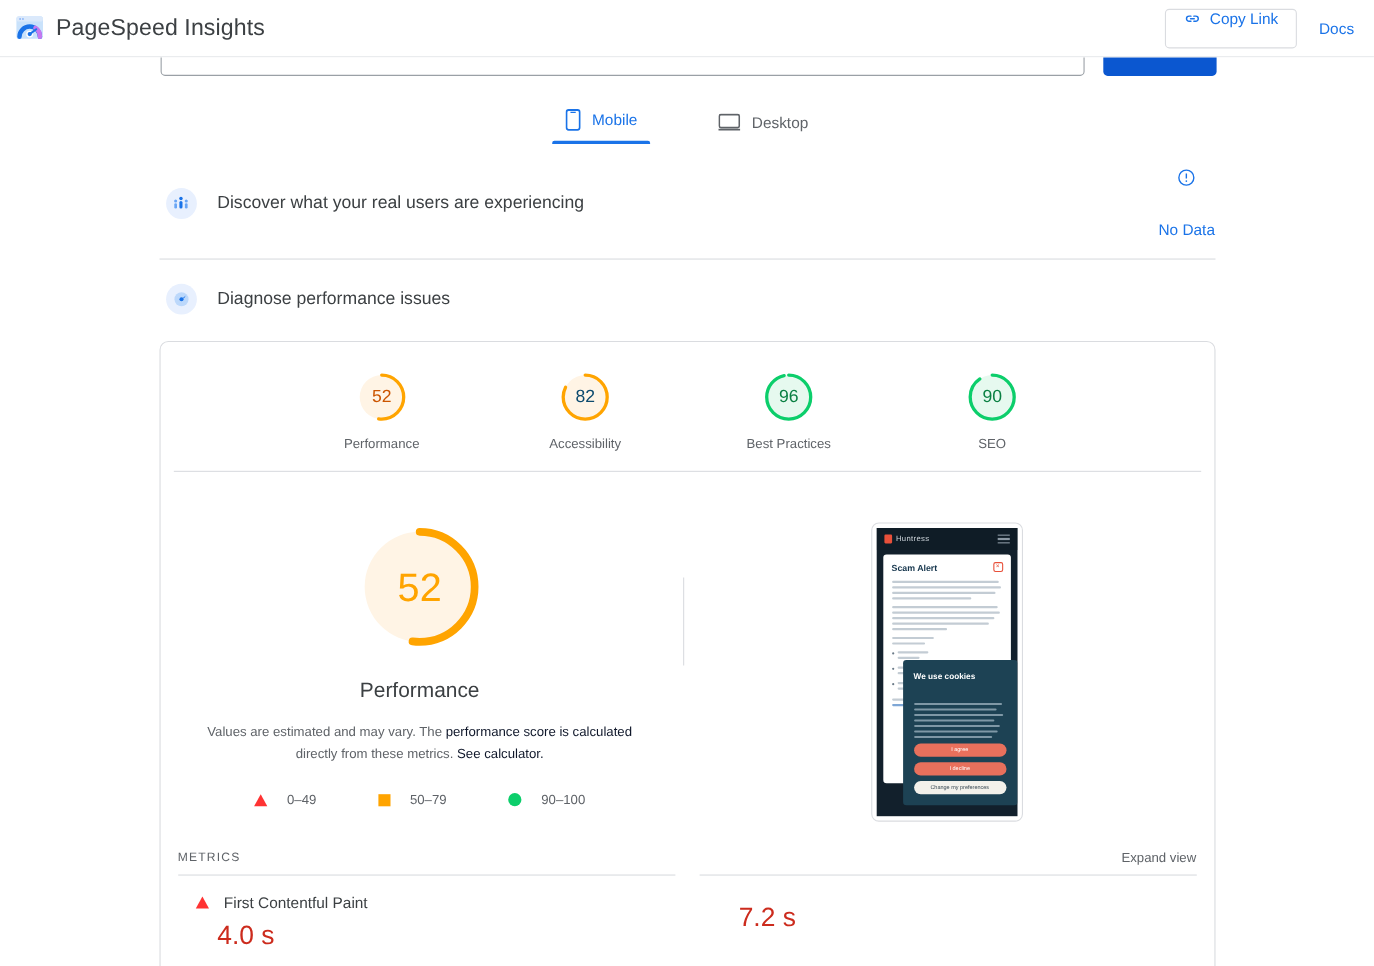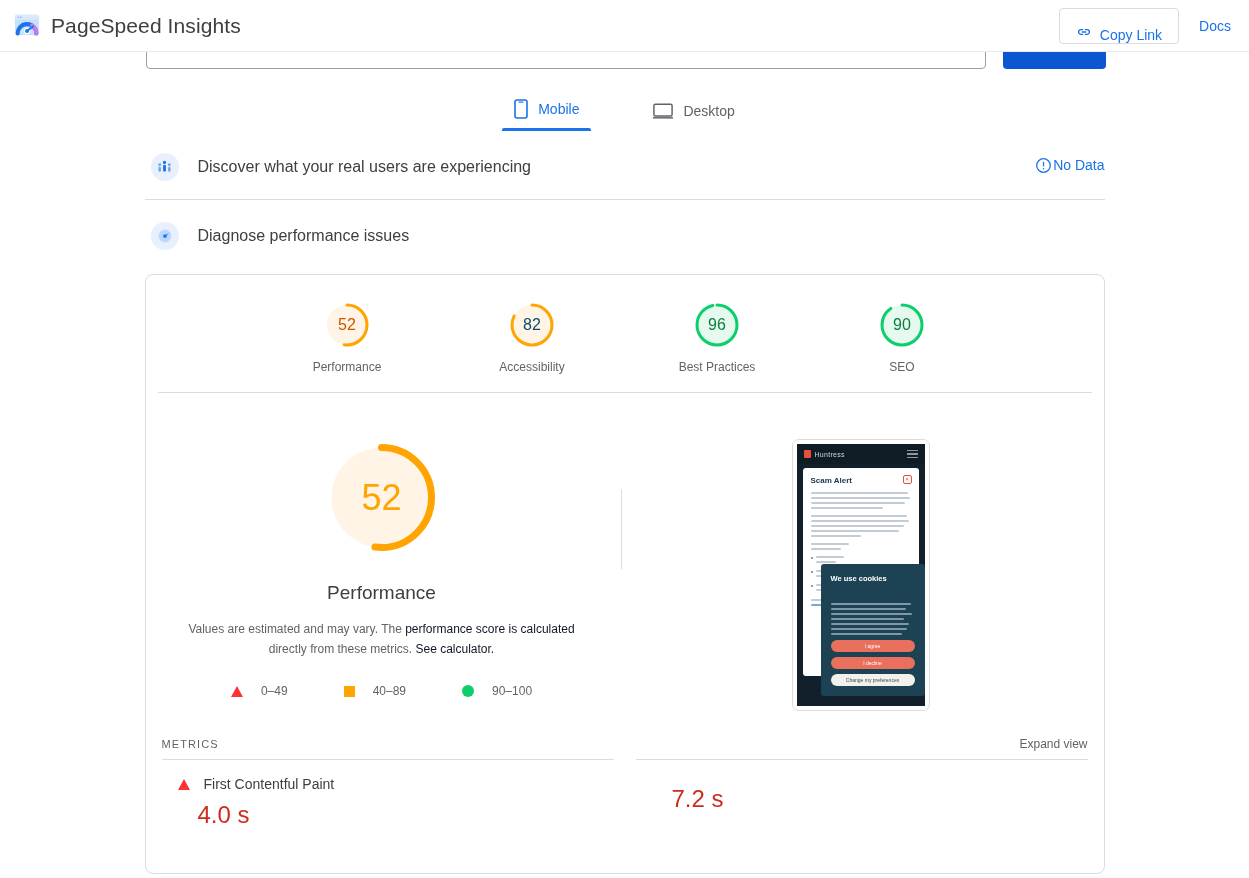--- a/index.html
+++ b/index.html
@@ -24,21 +24,21 @@
   .brand { display: flex; align-items: center; gap: 11px; }
   .brand-logo { width: 26px; height: 26px; display: block; }
   .brand-title {
     font-size: 21px; font-weight: 400; color: #3c4043;
     letter-spacing: .1px; line-height: 26px;
   }
   .header-right {
     margin-left: auto; display: flex; align-items: center; gap: 20px;
   }
   .copy-link-btn {
-    display: flex; align-items: flex-end; gap: 8px;
+    display: flex; align-items: flex-start; gap: 8px;
     height: 36px; padding: 0 16px;
     border: 1px solid #dadce0; border-radius: 4px;
     background: #fff; color: #1a73e8;
     font-size: 14px; font-family: "Liberation Sans", sans-serif;
     cursor: pointer; white-space: nowrap;
   }
   .docs-link {
     color: #1a73e8; font-size: 14px; text-decoration: none; cursor: pointer;
   }
 
@@ -96,22 +96,22 @@
   .round-icon {
     width: 28px; height: 28px; border-radius: 50%;
     background: #e8f0fe;
     display: flex; align-items: center; justify-content: center;
     flex: 0 0 28px;
   }
   .section-title {
     margin-left: 19px; font-size: 16px; color: #3c4043; font-weight: 400;
   }
   .no-data {
-    margin-left: auto; display: flex; align-items: flex-start; gap: 1px;
-    color: #1a73e8; font-size: 14px; cursor: pointer;
+    margin-left: auto; display: flex; align-items: center; gap: 28px;
+    color: #1a73e8; font-size: 14px; cursor: pointer; flex-direction: column;
   }
 
   
   .card {
     width: 960px; margin: 6px auto 0 auto;
     border: 1px solid #dadce0; border-radius: 8px;
     background: #fff; overflow: hidden;
     min-height: 600px;
   }
   .gauges-row {
@@ -427,21 +427,21 @@
           <span>Values are estimated and may vary. The </span><a>performance score is calculated</a><span> directly from these metrics. </span><a>See calculator.</a>
         </div>
 
         <div class="legend">
           <span class="legend-item">
             <span class="swatch-tri"></span>
             <span>0–49</span>
           </span>
           <span class="legend-item">
             <span class="swatch-sq"></span>
-            <span>40–89</span>
+            <span>50–79</span>
           </span>
           <span class="legend-item">
             <span class="swatch-ci"></span>
             <span>90–100</span>
           </span>
         </div>
       </div>
 
       <div class="score-right">
         <div class="phone-frame">

